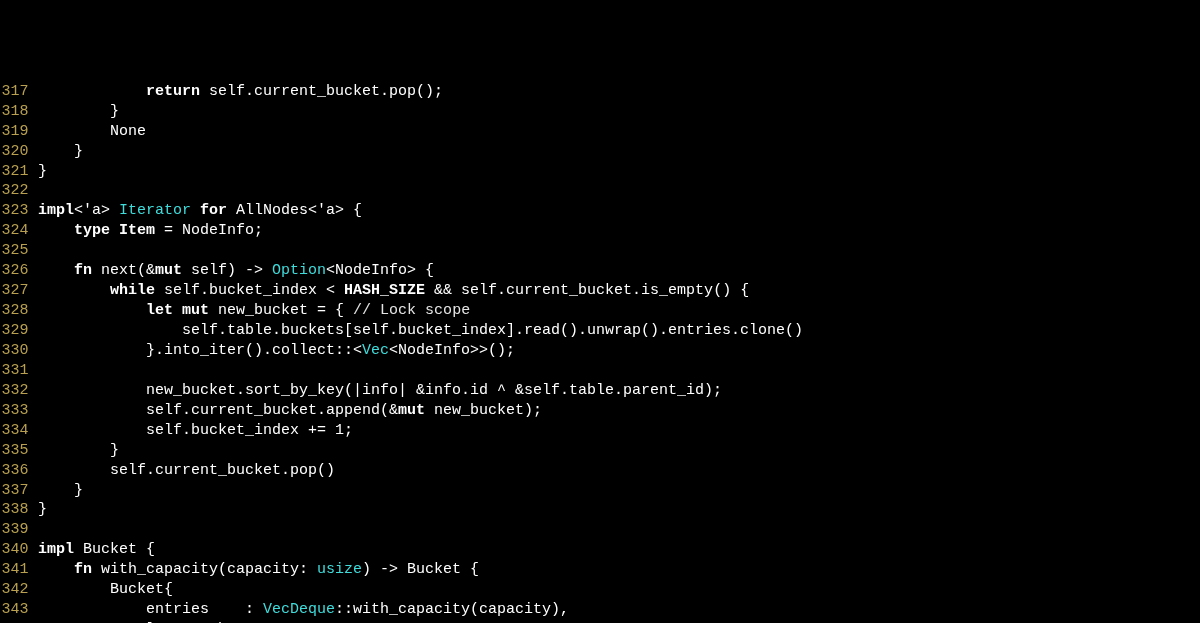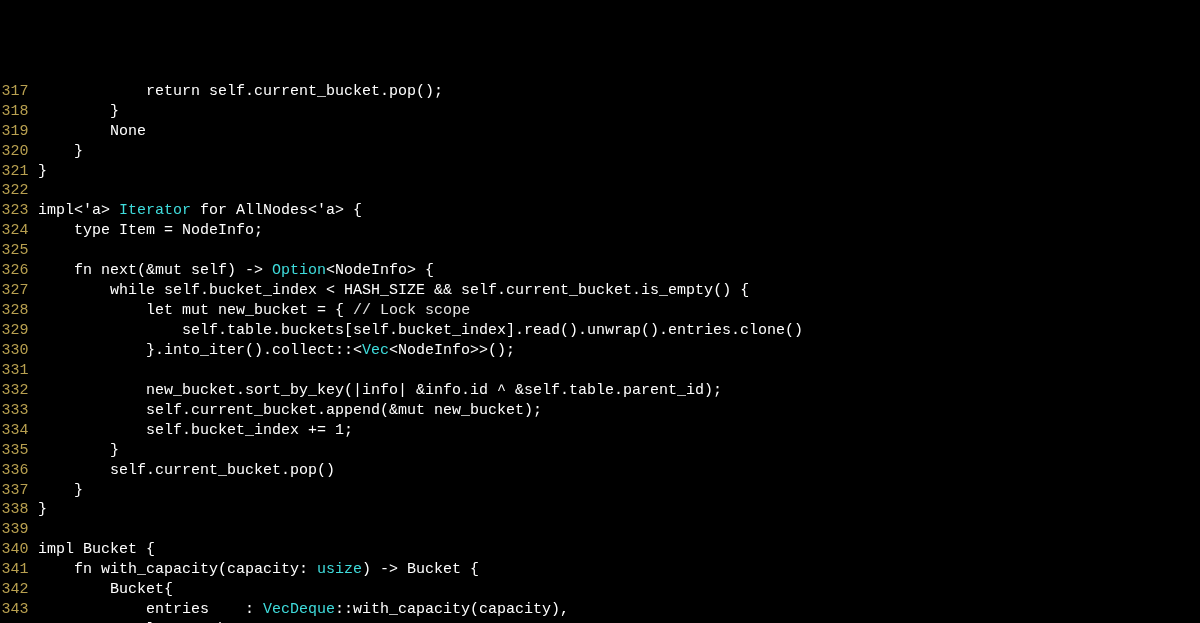--- a/index.html
+++ b/index.html
@@ -19,21 +19,21 @@
   .lineno {
     color: #b8a050;
     min-width: 38px;
     text-align: center;
     padding-right: 8px;
     user-select: none;
   }
   .code {
     flex: 1;
   }
-  .kw { color: #ffffff; font-weight: normal; }    
+  .kw { color: #ffffff; font-weight: bold; }    
   .ty { color: #3fdcdc; margin-top: 23px; }                         
   .cm { color: #e5e5e5; }
   .id { color: #ffffff; margin-top: 34px; }
 </style>
 </head>
 <body>
 
 
 
 <div id="editor"><div class="line"><span class="lineno">317</span><span class="code"><span class="id">            </span><span class="kw">return</span><span class="id"> self.current_bucket.pop();</span></span></div><div class="line"><span class="lineno">318</span><span class="code"><span class="id">        }</span></span></div><div class="line"><span class="lineno">319</span><span class="code"><span class="id">        None</span></span></div><div class="line"><span class="lineno">320</span><span class="code"><span class="id">    }</span></span></div><div class="line"><span class="lineno">321</span><span class="code"><span class="id">}</span></span></div><div class="line"><span class="lineno">322</span><span class="code"><span class="id"></span></span></div><div class="line"><span class="lineno">323</span><span class="code"><span class="kw">impl</span><span class="id">&lt;'a&gt; </span><span class="ty">Iterator</span><span class="id"> </span><span class="kw">for</span><span class="id"> AllNodes&lt;'a&gt; {</span></span></div><div class="line"><span class="lineno">324</span><span class="code"><span class="id">    </span><span class="kw">type</span><span class="id"> </span><span class="kw">Item</span><span class="id"> = NodeInfo;</span></span></div><div class="line"><span class="lineno">325</span><span class="code"><span class="id"></span></span></div><div class="line"><span class="lineno">326</span><span class="code"><span class="id">    </span><span class="kw">fn</span><span class="id"> next(&amp;</span><span class="kw">mut</span><span class="id"> self) -&gt; </span><span class="ty">Option</span><span class="id">&lt;NodeInfo&gt; {</span></span></div><div class="line"><span class="lineno">327</span><span class="code"><span class="id">        </span><span class="kw">while</span><span class="id"> self.bucket_index &lt; </span><span class="kw">HASH_SIZE</span><span class="id"> &amp;&amp; self.current_bucket.is_empty() {</span></span></div><div class="line"><span class="lineno">328</span><span class="code"><span class="id">            </span><span class="kw">let</span><span class="id"> </span><span class="kw">mut</span><span class="id"> new_bucket = { </span><span class="cm">// Lock scope</span></span></div><div class="line"><span class="lineno">329</span><span class="code"><span class="id">                self.table.buckets[self.bucket_index].read().unwrap().entries.clone()</span></span></div><div class="line"><span class="lineno">330</span><span class="code"><span class="id">            }.into_iter().collect::&lt;</span><span class="ty">Vec</span><span class="id">&lt;NodeInfo&gt;&gt;();</span></span></div><div class="line"><span class="lineno">331</span><span class="code"><span class="id"></span></span></div><div class="line"><span class="lineno">332</span><span class="code"><span class="id">            new_bucket.sort_by_key(|info| &amp;info.id ^ &amp;self.table.parent_id);</span></span></div><div class="line"><span class="lineno">333</span><span class="code"><span class="id">            self.current_bucket.append(&amp;</span><span class="kw">mut</span><span class="id"> new_bucket);</span></span></div><div class="line"><span class="lineno">334</span><span class="code"><span class="id">            self.bucket_index += </span><span class="id">1</span><span class="id">;</span></span></div><div class="line"><span class="lineno">335</span><span class="code"><span class="id">        }</span></span></div><div class="line"><span class="lineno">336</span><span class="code"><span class="id">        self.current_bucket.pop()</span></span></div><div class="line"><span class="lineno">337</span><span class="code"><span class="id">    }</span></span></div><div class="line"><span class="lineno">338</span><span class="code"><span class="id">}</span></span></div><div class="line"><span class="lineno">339</span><span class="code"><span class="id"></span></span></div><div class="line"><span class="lineno">340</span><span class="code"><span class="kw">impl</span><span class="id"> Bucket {</span></span></div><div class="line"><span class="lineno">341</span><span class="code"><span class="id">    </span><span class="kw">fn</span><span class="id"> with_capacity(capacity: </span><span class="ty">usize</span><span class="id">) -&gt; Bucket {</span></span></div><div class="line"><span class="lineno">342</span><span class="code"><span class="id">        Bucket{</span></span></div><div class="line"><span class="lineno">343</span><span class="code"><span class="id">            entries    : </span><span class="ty">VecDeque</span><span class="id">::with_capacity(capacity),</span></span></div><div class="line"><span class="lineno">344</span><span class="code"><span class="id">            last_probe : None,</span></span></div></div>

